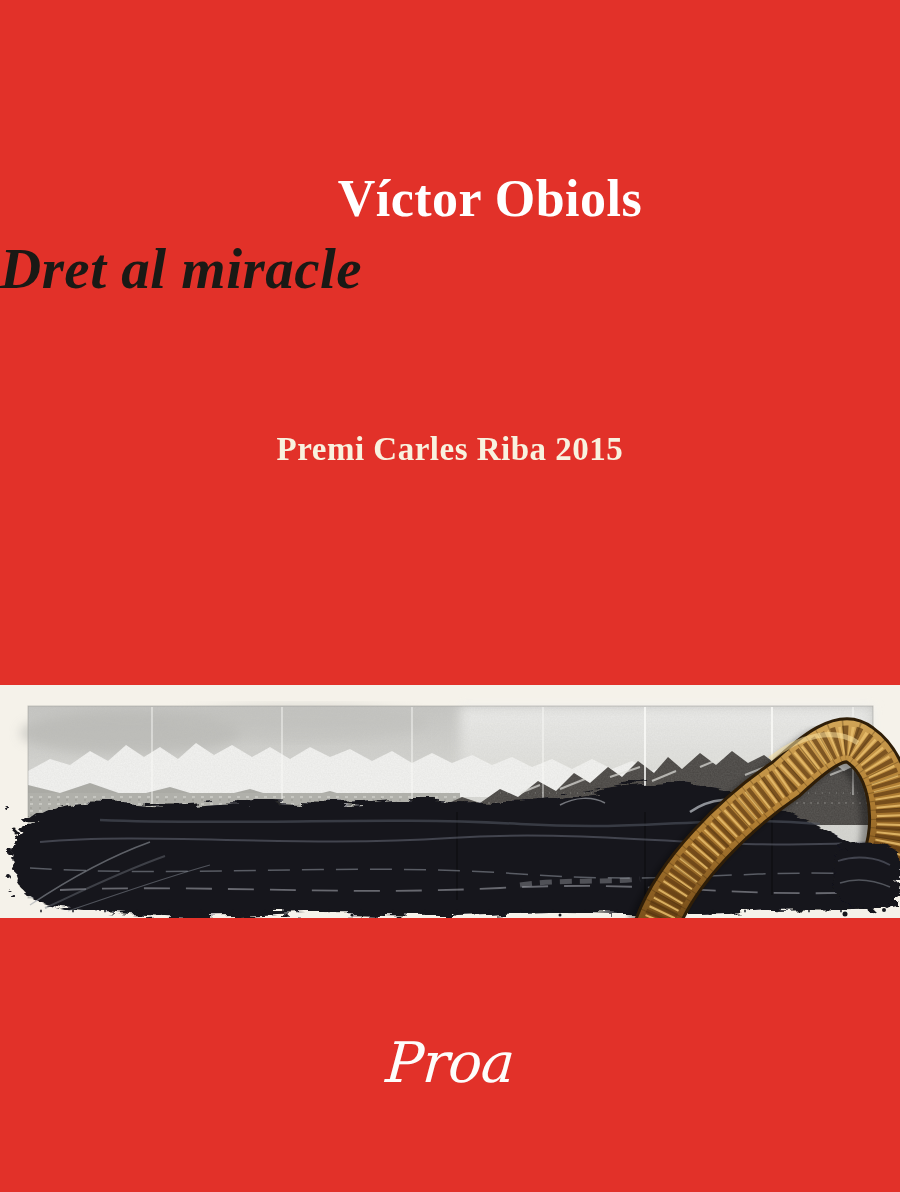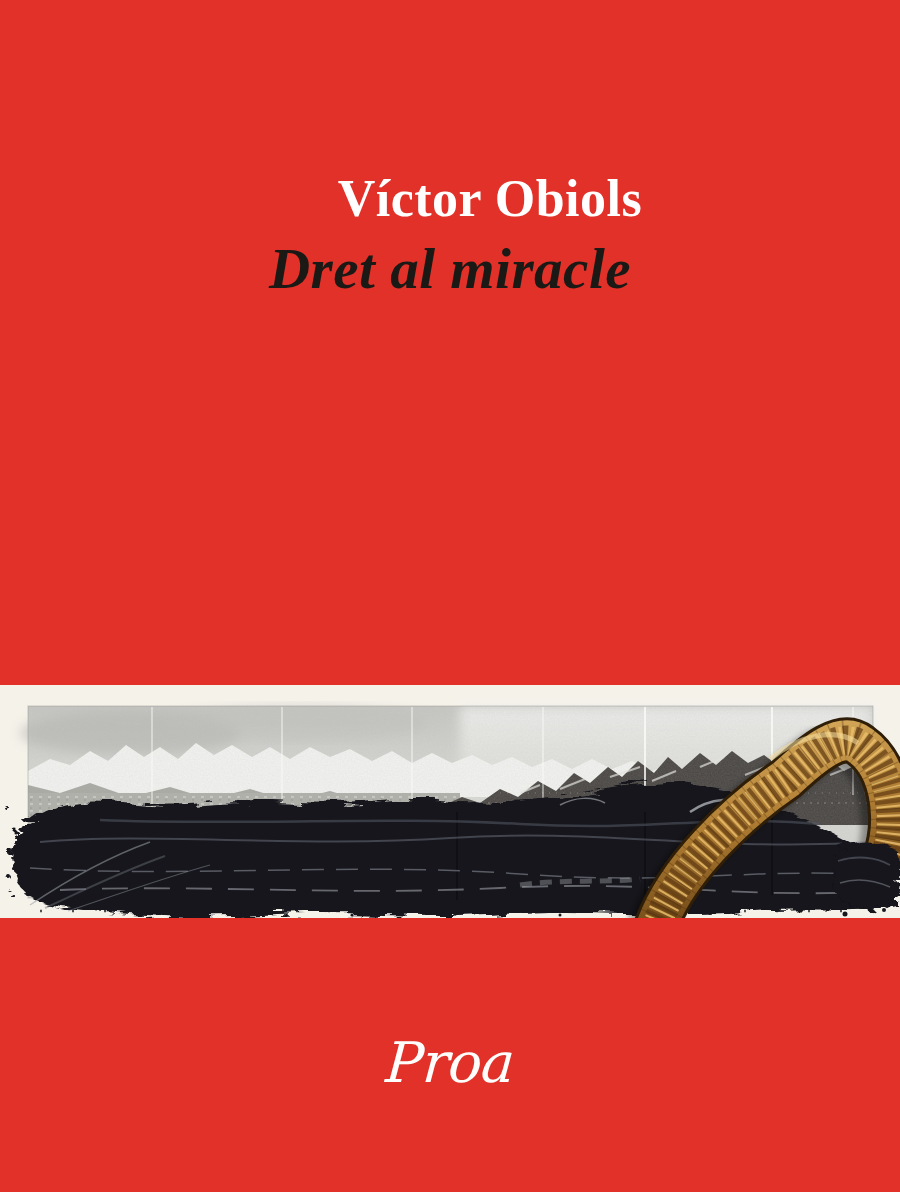--- a/index.html
+++ b/index.html
@@ -13,21 +13,20 @@
   .author{
     position:absolute;top:170px;left:0;width:100%;
     text-align:center;
     color:var(--author-text,#FFFFFF);
     font-size:52px;font-weight:700;letter-spacing:0.5px;
     line-height:1.1;
     margin-left:40px;
   }
   .title{
     position:absolute;top:238px;left:0;width:100%;
-    text-align:center;
     color:var(--title-text,#1A1915);
     font-size:57px;font-weight:700;font-style:italic;
     line-height:1.1;letter-spacing:0.5px;
   }
   .award{
     position:absolute;top:431px;left:0;width:100%;
     text-align:center;
     color:var(--award-text,#F8F2DF);
     font-size:33px;font-weight:700;letter-spacing:0.5px;
   }
@@ -47,20 +46,21 @@
     transform:skewX(-4deg);
   }
 </style>
 </head>
 <body>
 
 <div class="cover">
 
   <div class="author">Víctor Obiols</div>
   <div class="title">Dret al miracle</div>
+  <div class="award">Premi Carles Riba 2015</div>
 
   <div class="art-band" title="Panoramic black-and-white photograph of a snow-capped mountain range folded in panels, its lower half covered by sweeping black oil paint, with a fragment of a carved gilded oval frame arching over the right side">
     <svg width="900" height="233" viewBox="0 0 900 233" xmlns="http://www.w3.org/2000/svg">
       <defs>
         <linearGradient id="skyG" x1="0" y1="0" x2="0" y2="1">
           <stop offset="0" stop-color="#c6c6c3"></stop>
           <stop offset="0.45" stop-color="#dadad6"></stop>
           <stop offset="1" stop-color="#cfcfca"></stop>
         </linearGradient>
         <linearGradient id="skyR" x1="0" y1="0" x2="0" y2="1">

